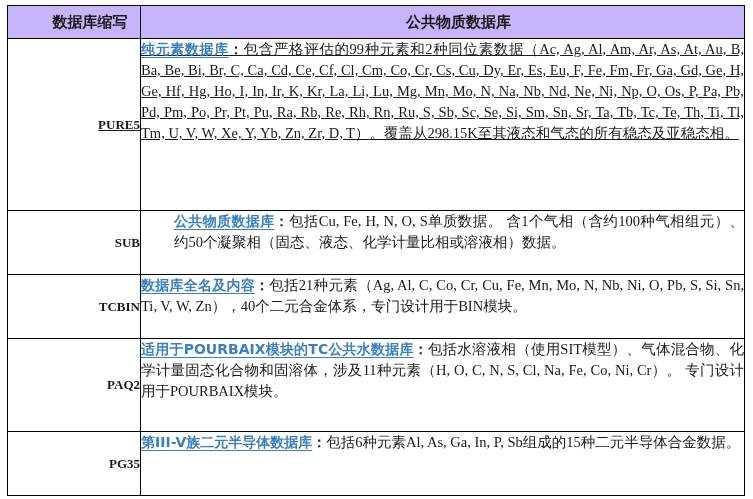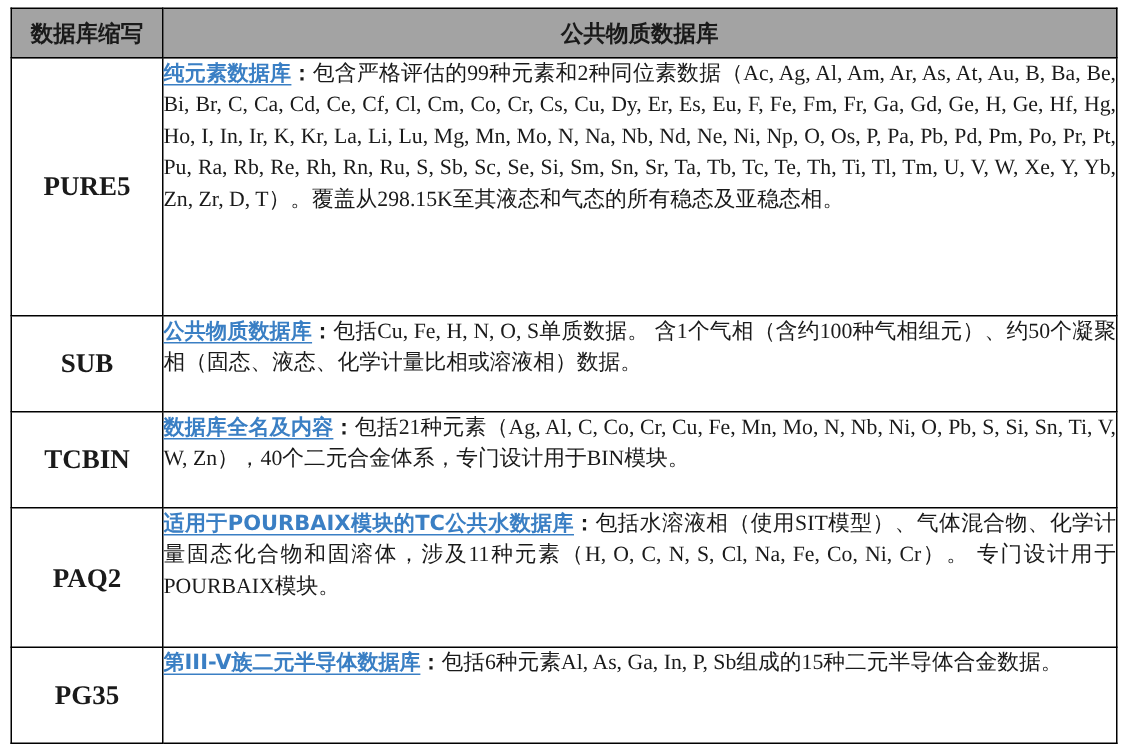--- a/index.html
+++ b/index.html
@@ -9,33 +9,34 @@
     width: 738px;
     border-collapse: collapse;
     font-family: "Liberation Serif", "DejaVu Serif", serif;
     color: #1a1a1a;
   }
   table.db th, table.db td {
     border: 1px solid #000;
     padding: 0;
   }
   table.db thead th {
-    background: #a3a3a3;
+    background: #c4b5fd;
     height: 32px;
     font-family: "DejaVu Sans", "Liberation Sans", sans-serif;
     font-weight: bold;
     font-size: 15px;
     color: #1a1a1a;
     text-align: center;
+    padding-left: 32px;
   }
   th.col-abbr { width: 100px; }
   td.abbr {
-    text-align: center;
+    text-align: right;
     font-weight: bold;
-    font-size: 18px;
+    font-size: 13px;
     vertical-align: middle;
   }
   td.desc {
     padding: 3px 6px 3px 6px;
     font-size: 14.5px;
     line-height: 21px;
     text-align: justify;
     text-align-last: left;
     vertical-align: top;
   }
@@ -43,22 +44,22 @@
     color: #3a7fc4;
     font-weight: bold;
     font-family: "DejaVu Sans", "Liberation Sans", sans-serif;
     font-size: 14px;
     text-decoration: underline;
     text-decoration-color: #3a7fc4;
     text-underline-offset: 3px;
   }
   .colon { font-weight: bold; font-family: "DejaVu Sans", sans-serif; font-size: 14px; }
   .body-text { font-family: "Liberation Serif", "DejaVu Serif", serif; }
-  tr.r-pure5 td { height: 171px; }
-  tr.r-sub td { height: 63px; }
+  tr.r-pure5 td { height: 171px; text-decoration: underline; }
+  tr.r-sub td { height: 63px; padding-left: 33px; }
   tr.r-tcbin td { height: 63px; }
   tr.r-paq2 td { height: 92px; }
   tr.r-pg35 td { height: 63px; }
 </style>
 </head>
 <body>
 
 <table class="db">
   <thead>
     <tr>

